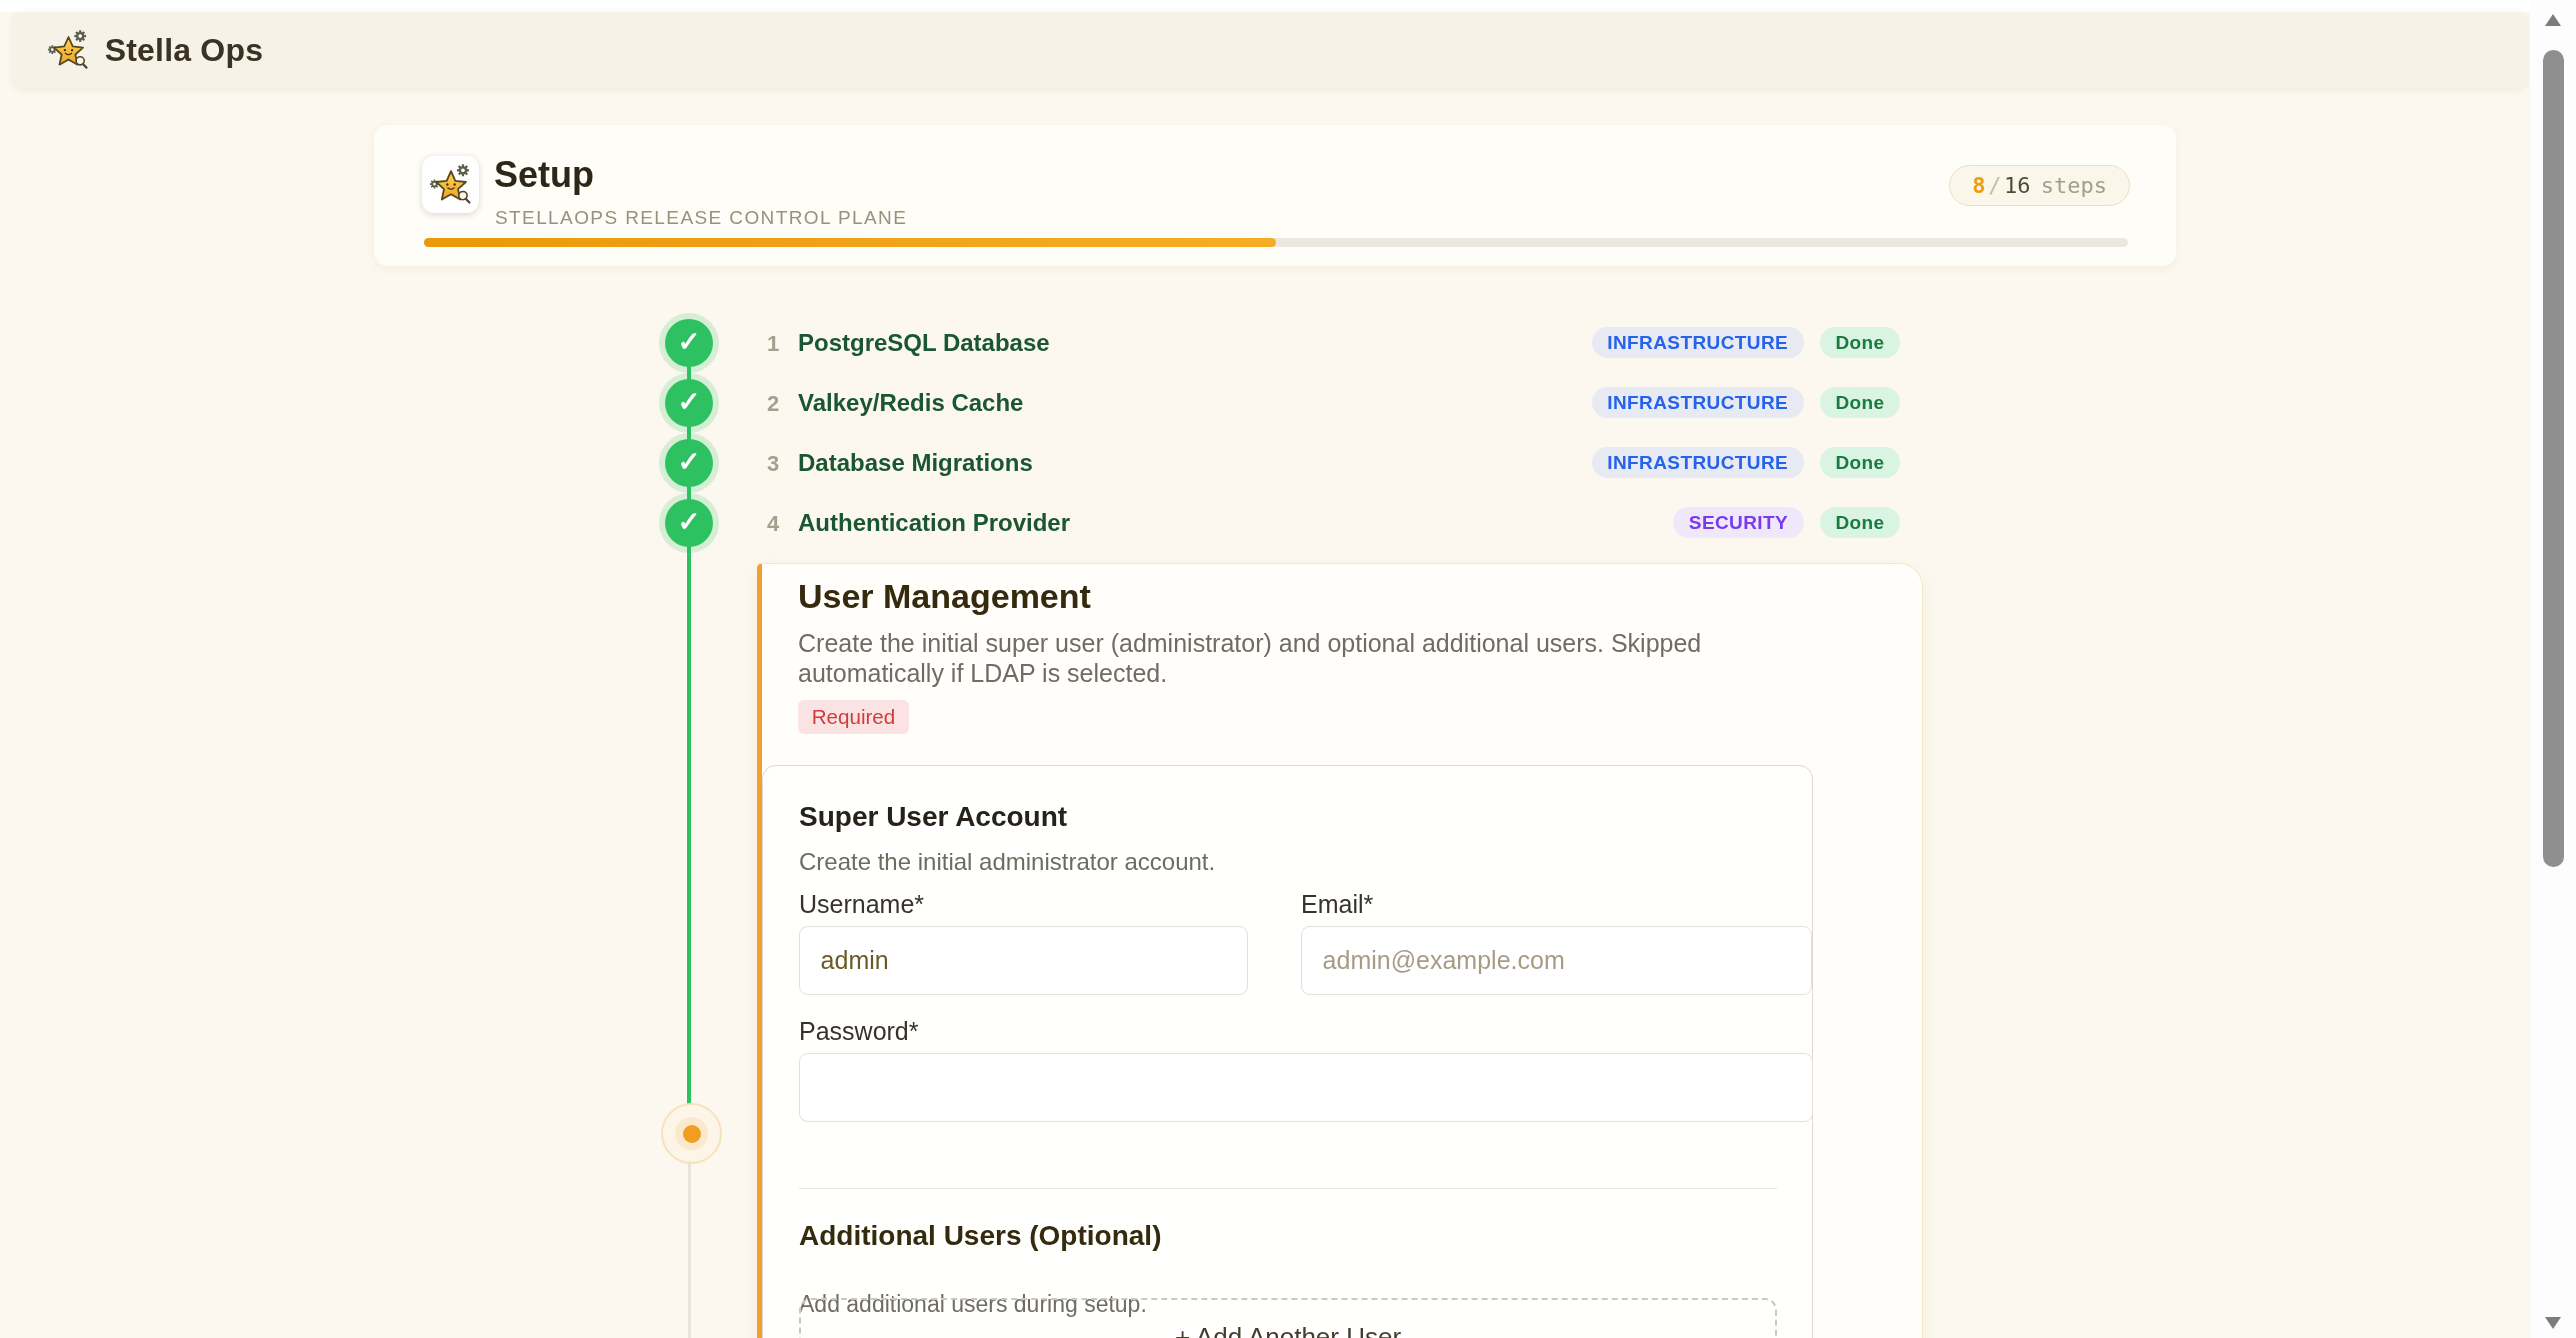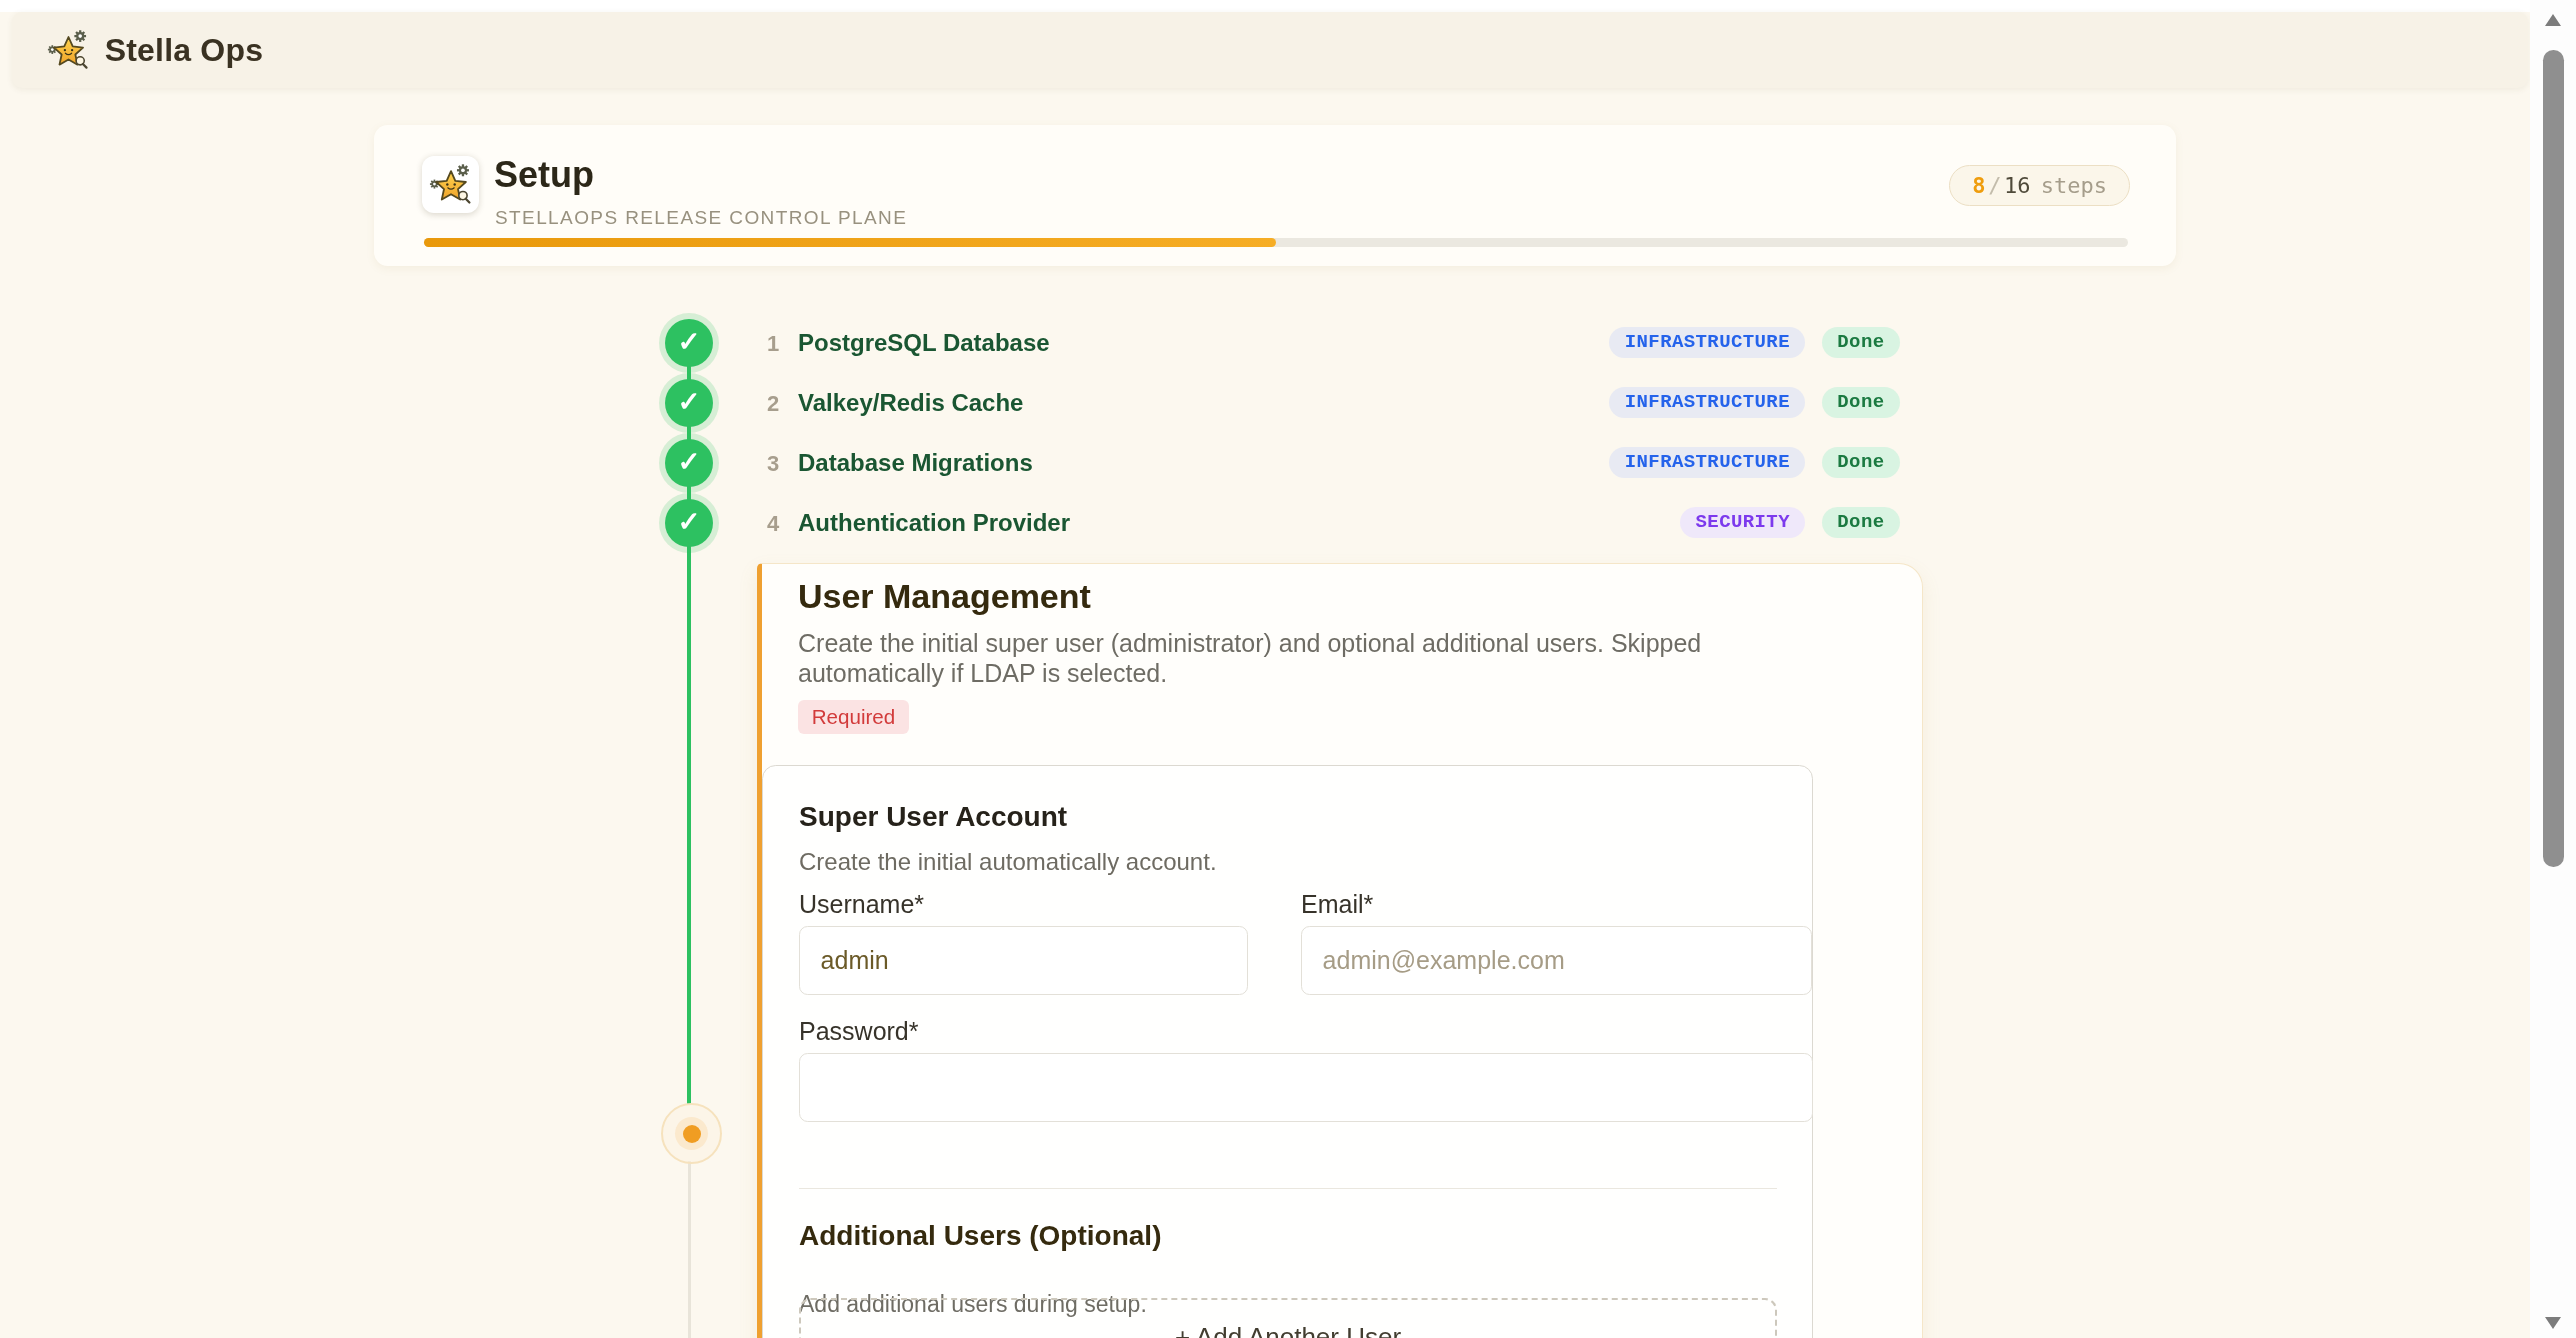--- a/index.html
+++ b/index.html
@@ -53,21 +53,21 @@
   .step-row{position:relative;height:60px;}
   .step-check{
     position:absolute;left:291px;top:6px;width:48px;height:48px;border-radius:50%;
     background:#2dc161;box-shadow:0 0 0 6px rgba(45,193,97,.18);
     display:flex;align-items:center;justify-content:center;
   }
   .step-check .tick{color:#ffffff;font-size:27.5px;font-weight:700;line-height:1;transform:translateY(-0.9px);}
   .step-num{position:absolute;left:386px;top:18px;width:26px;text-align:center;font-size:22px;font-weight:600;color:#a79e8d;}
   .step-label{position:absolute;left:424px;top:16.3px;font-size:24px;font-weight:600;color:#1a5632;}
   .step-badges{position:absolute;right:276px;top:13.7px;display:flex;gap:16.3px;align-items:center;}
-  .pill{border-radius:15.5px;font-weight:700;font-size:19px;letter-spacing:0.4px;padding:6px 15.5px;line-height:1;font-family:Liberation Mono, monospace;}
+  .pill{border-radius:15.5px;font-weight:700;font-size:19px;letter-spacing:0.4px;padding:6px 15.5px;line-height:1;}
   
   #panel{
     left:757px;top:563px;width:1166px;height:824px;background:#fffefb;
     border:1.7px solid #f5e6c8;border-left:5.2px solid #efa030;
     border-radius:5.2px 24px 24px 5.2px;box-sizing:border-box;
     box-shadow:0 8.6px 19px rgba(190,160,90,.12);
   }
   #panel-title{left:36px;top:13px;font-size:34px;line-height:39px;font-weight:800;color:#352a0e;}
   #panel-desc{left:36px;top:64px;font-size:25px;line-height:30px;color:#6e6c64;}
   #required-badge{left:36px;top:136px;background:#fbe3e3;color:#d23b3b;font-size:20.6px;font-weight:500;
@@ -285,21 +285,21 @@
   <div id="panel" class="abs">
     <div id="panel-title" class="abs">User Management</div>
     <div id="panel-desc" class="abs">
       <span style="display:block">Create the initial super user (administrator) and optional additional users. Skipped</span>
       <span style="display:block">automatically if LDAP is selected.</span>
     </div>
     <span id="required-badge" class="abs">Required</span>
 
     <div id="su-card" class="abs">
       <div id="su-title" class="abs">Super User Account</div>
-      <div id="su-sub" class="abs">Create the initial automatically account.</div>
+      <div id="su-sub" class="abs">Create the initial administrator account.</div>
 
       <div id="lbl-username" class="abs field-label">Username*</div>
       <div id="lbl-email" class="abs field-label">Email*</div>
 
       <input id="input-email" class="text-input" type="text" placeholder="admin@example.com" style="">
       <input id="input-username" class="text-input" type="text" value="admin" style="">
 
       <div id="lbl-password" class="abs field-label">Password*</div>
       <input id="input-password" class="text-input" type="password" value="" style="">
 

